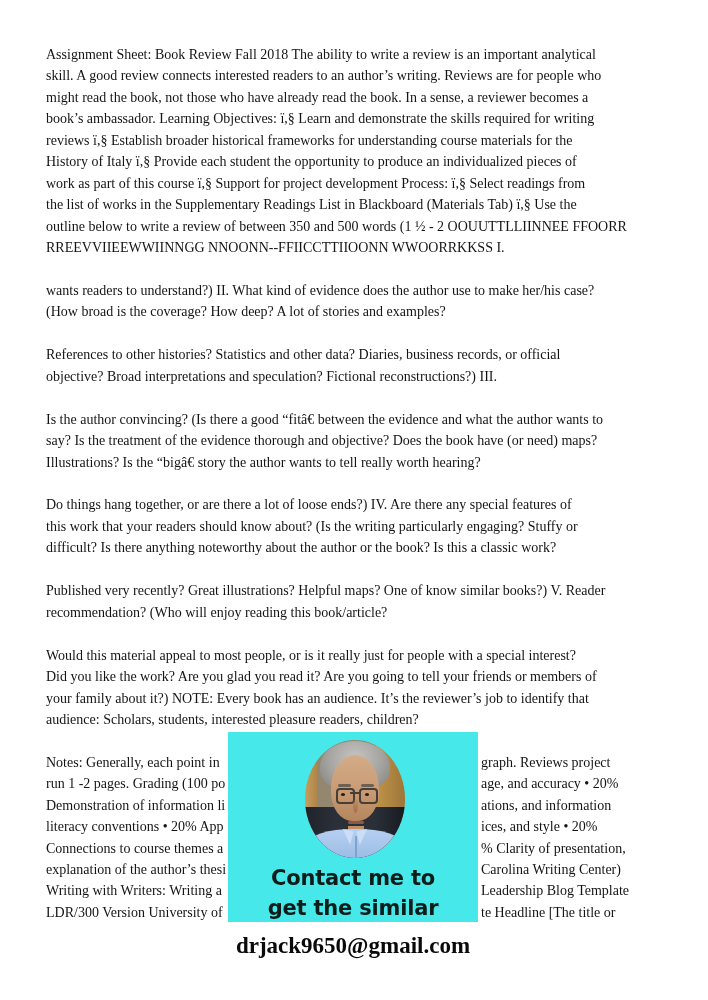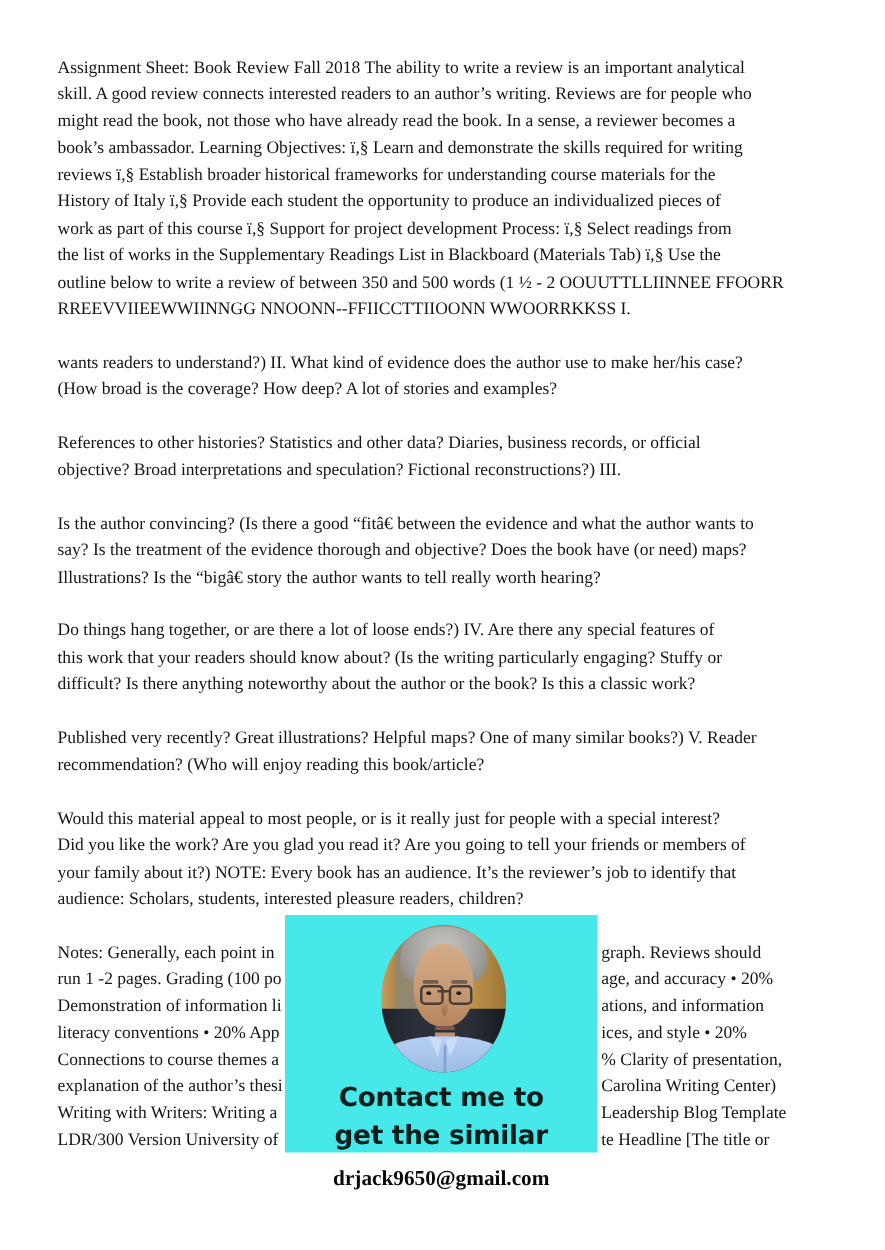--- a/index.html
+++ b/index.html
@@ -23,21 +23,21 @@
     background:#47e8ea;
   }
   .card-heading {
     position:absolute; top:131px; left:0; width:100%; text-align:center;
     font-family:"DejaVu Sans", sans-serif; font-weight:bold;
     font-size:21px; line-height:30px; color:#0c1d1a; letter-spacing:-0.2px;
   }
   .card-email {
     position:absolute; top:201px; left:0; width:100%; text-align:center;
     font-family:"Liberation Serif", serif; font-weight:bold;
-    font-size:17px; color:#0a0a0a;
+    font-size:23px; color:#0a0a0a;
   }
 
   
   .photo {
     position:absolute; left:77px; top:8px; width:100px; height:118px;
     border-radius:50%; overflow:hidden;
     background:linear-gradient(90deg,#c49e60 0%,#b08647 12%,#93876f 12%,#93876f 71%,#bf9449 71%,#9e7538 100%);
   }
   .photo div { position:absolute; }
   .ph-dark  { left:0; top:57%; width:100%; height:43%;
@@ -101,35 +101,35 @@
       <div class="line">Illustrations? Is the “bigâ€ story the author wants to tell really worth hearing?</div>
     </div>
 
     <div class="para">
       <div class="line">Do things hang together, or are there a lot of loose ends?) IV. Are there any special features of</div>
       <div class="line">this work that your readers should know about? (Is the writing particularly engaging? Stuffy or</div>
       <div class="line">difficult? Is there anything noteworthy about the author or the book? Is this a classic work?</div>
     </div>
 
     <div class="para">
-      <div class="line">Published very recently? Great illustrations? Helpful maps? One of many similar books?) V. Reader</div>
+      <div class="line">Published very recently? Great illustrations? Helpful maps? One of know similar books?) V. Reader</div>
       <div class="line">recommendation? (Who will enjoy reading this book/article?</div>
     </div>
 
     <div class="para">
       <div class="line">Would this material appeal to most people, or is it really just for people with a special interest?</div>
       <div class="line">Did you like the work? Are you glad you read it? Are you going to tell your friends or members of</div>
       <div class="line">your family about it?) NOTE: Every book has an audience. It’s the reviewer’s job to identify that</div>
       <div class="line">audience: Scholars, students, interested pleasure readers, children?</div>
     </div>
 
     <div class="para">
       <div class="cov-row">
         <span class="cov-left">Notes: Generally, each point in</span>
-        <span class="cov-right">graph. Reviews should</span>
+        <span class="cov-right">graph. Reviews project</span>
       </div>
       <div class="cov-row">
         <span class="cov-left">run 1 -2 pages. Grading (100 po</span>
         <span class="cov-right">age, and accuracy • 20%</span>
       </div>
       <div class="cov-row">
         <span class="cov-left">Demonstration of information li</span>
         <span class="cov-right">ations, and information</span>
       </div>
       <div class="cov-row">

